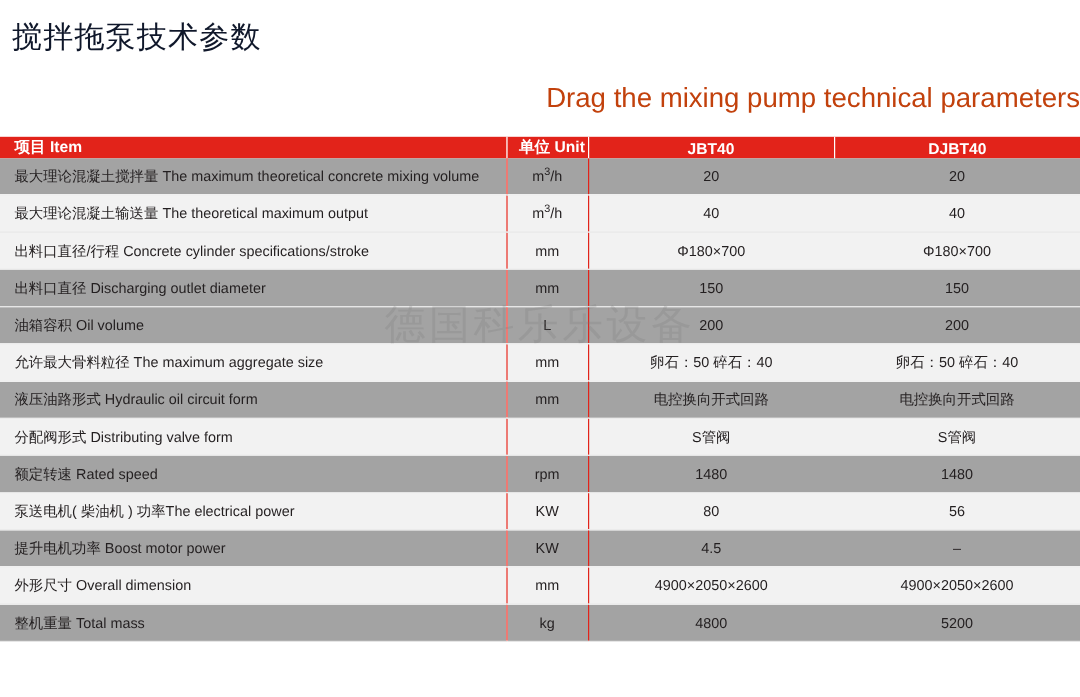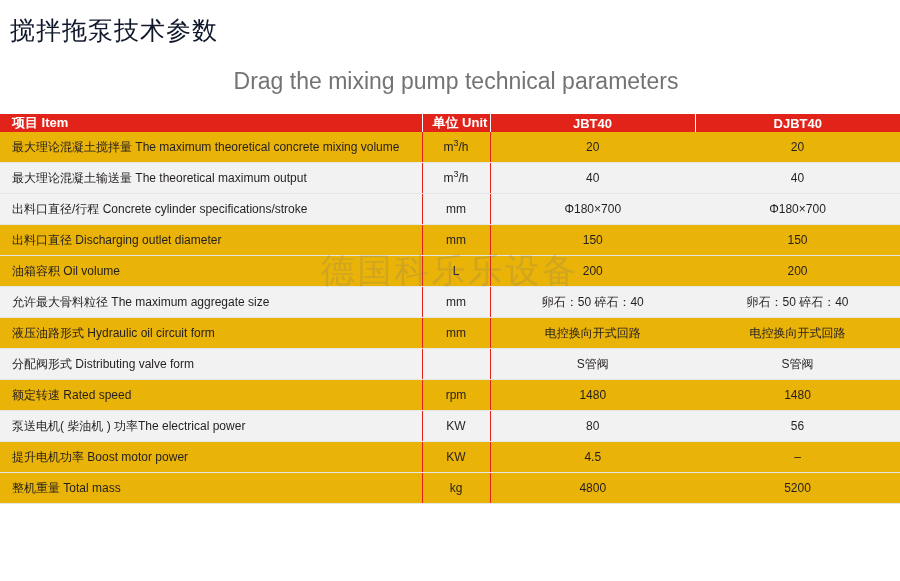--- a/index.html
+++ b/index.html
@@ -28,23 +28,23 @@
     color: #0f172a;
     letter-spacing: 1px;
     font-weight: normal;
     white-space: nowrap;
   }
   .title-en {
     position: absolute;
     left: 12px;
     right: 0;
     top: 68px;
-    text-align: center;
+    text-align: right;
     font-size: 23px;
-    color: #737373;
+    color: #c2410c;
     font-weight: normal;
     white-space: nowrap;
   }
   .table-wrap {
     position: absolute;
     left: 0;
     top: 114px;
     width: 900px;
   }
   table.spec {
@@ -88,21 +88,21 @@
     overflow: hidden;
   }
   table.spec tbody td.item {
     text-align: left;
     padding-left: 12px;
   }
   table.spec tbody tr.alt td {
     background: #f2f2f2;
   }
   table.spec tbody tr.plain td {
-    background: #eab308;
+    background: #a3a3a3;
   }
   
   table.spec tbody td.sep-left {
     border-left: 1px solid #e2231a;
   }
   .sub {
     font-size: 9px;
     vertical-align: super;
     line-height: 0;
   }
@@ -206,20 +206,26 @@
             <td class="sep-left">KW</td>
             <td class="sep-left">80</td>
             <td>56</td>
           </tr>
           <tr class="plain">
             <td class="item">提升电机功率 Boost motor power</td>
             <td class="sep-left">KW</td>
             <td class="sep-left">4.5</td>
             <td>–</td>
           </tr>
+          <tr class="alt">
+            <td class="item">外形尺寸 Overall dimension</td>
+            <td class="sep-left">mm</td>
+            <td class="sep-left">4900×2050×2600</td>
+            <td>4900×2050×2600</td>
+          </tr>
           <tr class="plain">
             <td class="item">整机重量 Total mass</td>
             <td class="sep-left">kg</td>
             <td class="sep-left">4800</td>
             <td>5200</td>
           </tr>
         </tbody>
     </table>
   </div>
 

